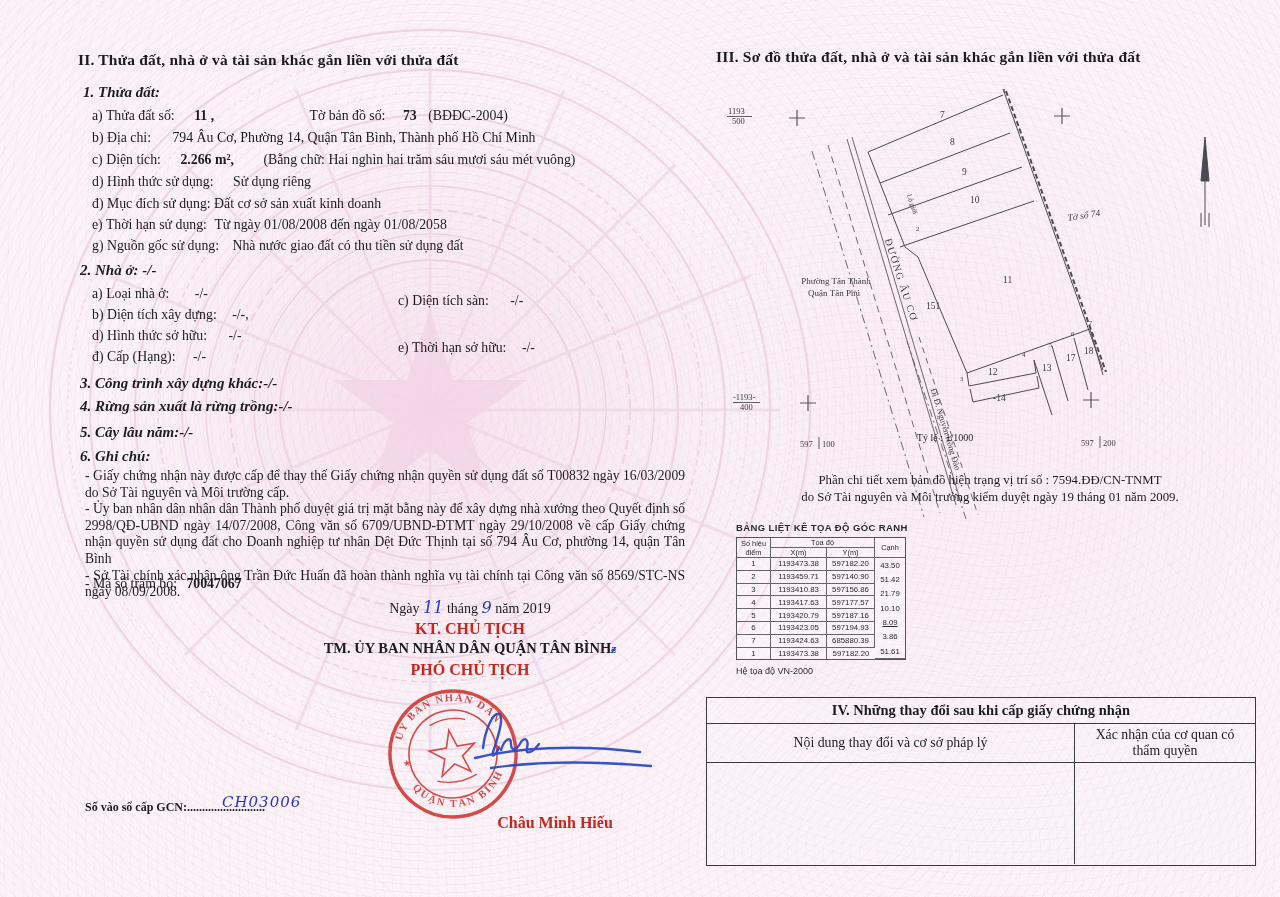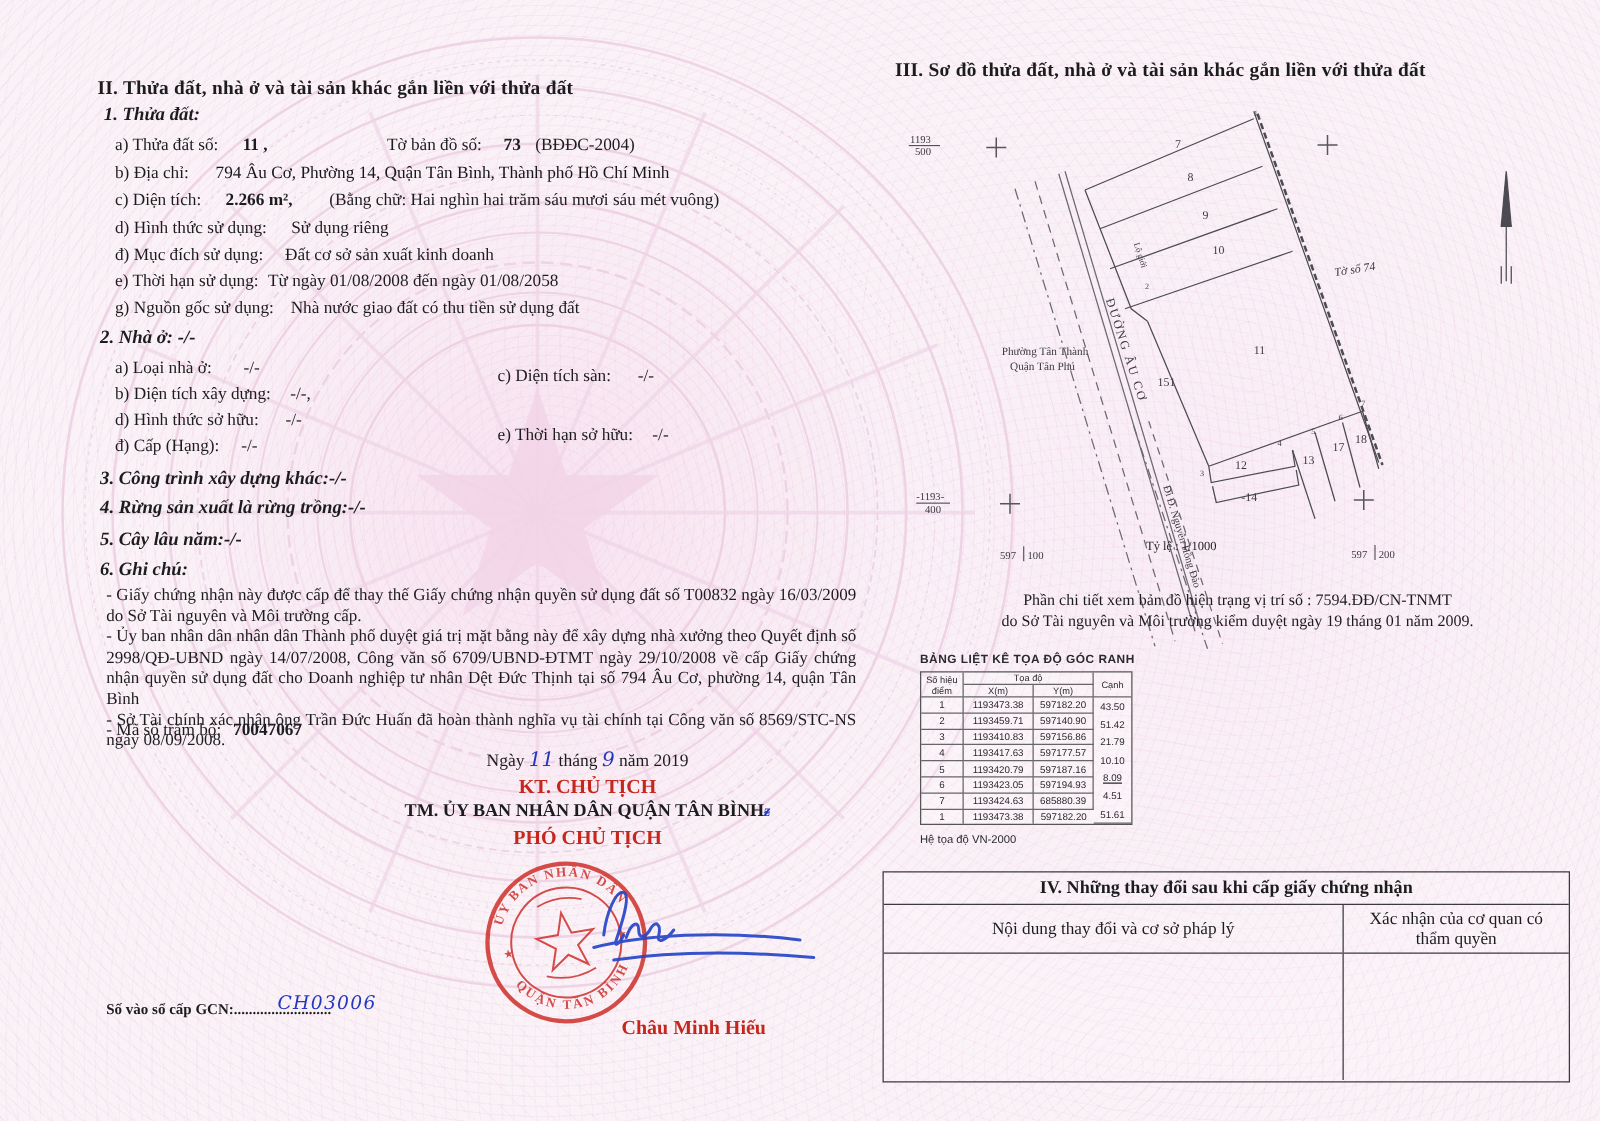--- a/index.html
+++ b/index.html
@@ -76,21 +76,21 @@
       <line x1="316" y1="110" x2="584" y2="750"></line>
       <line x1="584" y1="110" x2="316" y2="750"></line>
       <line x1="130" y1="296" x2="770" y2="564"></line>
       <line x1="770" y1="296" x2="130" y2="564"></line>
     </g>
     <path d="M450 330 L473 400 L547 400 L487 443 L510 513 L450 470 L390 513 L413 443 L353 400 L427 400 Z" fill="#f1d3e6" opacity="0.75"></path>
   </svg>
 
   <div class="content">
 
-    <div class="abs heading" style="left:78px; top:62px;">II. Thửa đất, nhà ở và tài sản khác gắn liền với thửa đất</div>
+    <div class="abs heading" style="left:78px; top:51px;">II. Thửa đất, nhà ở và tài sản khác gắn liền với thửa đất</div>
 
     <div class="abs bi sectitle" style="left:83px; top:84px;">1. Thửa đất:</div>
 
     <div class="abs row" style="left:92px; top:108px;">
       <span>a) Thửa đất số:</span>
       <span class="b" style="margin-left:16px;">11 ,</span>
       <span style="margin-left:92px;">Tờ bản đồ số:</span>
       <span class="b" style="margin-left:14px;">73</span>
       <span style="margin-left:8px;">(BĐĐC-2004)</span>
     </div>
@@ -102,21 +102,21 @@
       <span>c) Diện tích:</span>
       <span class="b" style="margin-left:16px;">2.266 m²,</span>
       <span style="margin-left:26px;">(Bằng chữ: Hai nghìn hai trăm sáu mươi sáu mét vuông)</span>
     </div>
     <div class="abs row" style="left:92px; top:174px;">
       <span>d) Hình thức sử dụng:</span>
       <span style="margin-left:16px;">Sử dụng riêng</span>
     </div>
     <div class="abs row" style="left:92px; top:196px;">
       <span>đ) Mục đích sử dụng:</span>
-      <span style="margin-left:14px;">Đất cơ sở sản xuất kinh doanh</span>
+      <span style="">Đất cơ sở sản xuất kinh doanh</span>
     </div>
     <div class="abs row" style="left:92px; top:217px;">
       <span>e) Thời hạn sử dụng:</span>
       <span style="margin-left:4px;">Từ ngày 01/08/2008 đến ngày 01/08/2058</span>
     </div>
     <div class="abs row" style="left:92px; top:238px;">
       <span>g) Nguồn gốc sử dụng:</span>
       <span style="margin-left:10px;">Nhà nước giao đất có thu tiền sử dụng đất</span>
     </div>
 
@@ -330,21 +330,21 @@
 
         <div class="ct-cell ct-body">1</div>
         <div class="ct-cell ct-body">1193473.38</div>
         <div class="ct-cell ct-body">597182.20</div>
         <div style="grid-row:span 8; border-bottom:1px solid #666; display:flex; flex-direction:column;">
           <div class="ct-cell ct-body" style="border:none; flex:1;">43.50</div>
           <div class="ct-cell ct-body" style="border:none; flex:1;">51.42</div>
           <div class="ct-cell ct-body" style="border:none; flex:1;">21.79</div>
           <div class="ct-cell ct-body" style="border:none; flex:1;">10.10</div>
           <div class="ct-cell ct-body" style="border:none; flex:1;text-decoration:underline;">8.09</div>
-          <div class="ct-cell ct-body" style="border:none; flex:1;">4.51</div>
+          <div class="ct-cell ct-body" style="border:none; flex:1;">3.86</div>
           <div class="ct-cell ct-body" style="border:none; flex:1;">51.61</div>
         </div>
         <div class="ct-cell ct-body">2</div>
         <div class="ct-cell ct-body">1193459.71</div>
         <div class="ct-cell ct-body">597140.90</div>
         <div class="ct-cell ct-body">3</div>
         <div class="ct-cell ct-body">1193410.83</div>
         <div class="ct-cell ct-body">597156.86</div>
         <div class="ct-cell ct-body">4</div>
         <div class="ct-cell ct-body">1193417.63</div>

